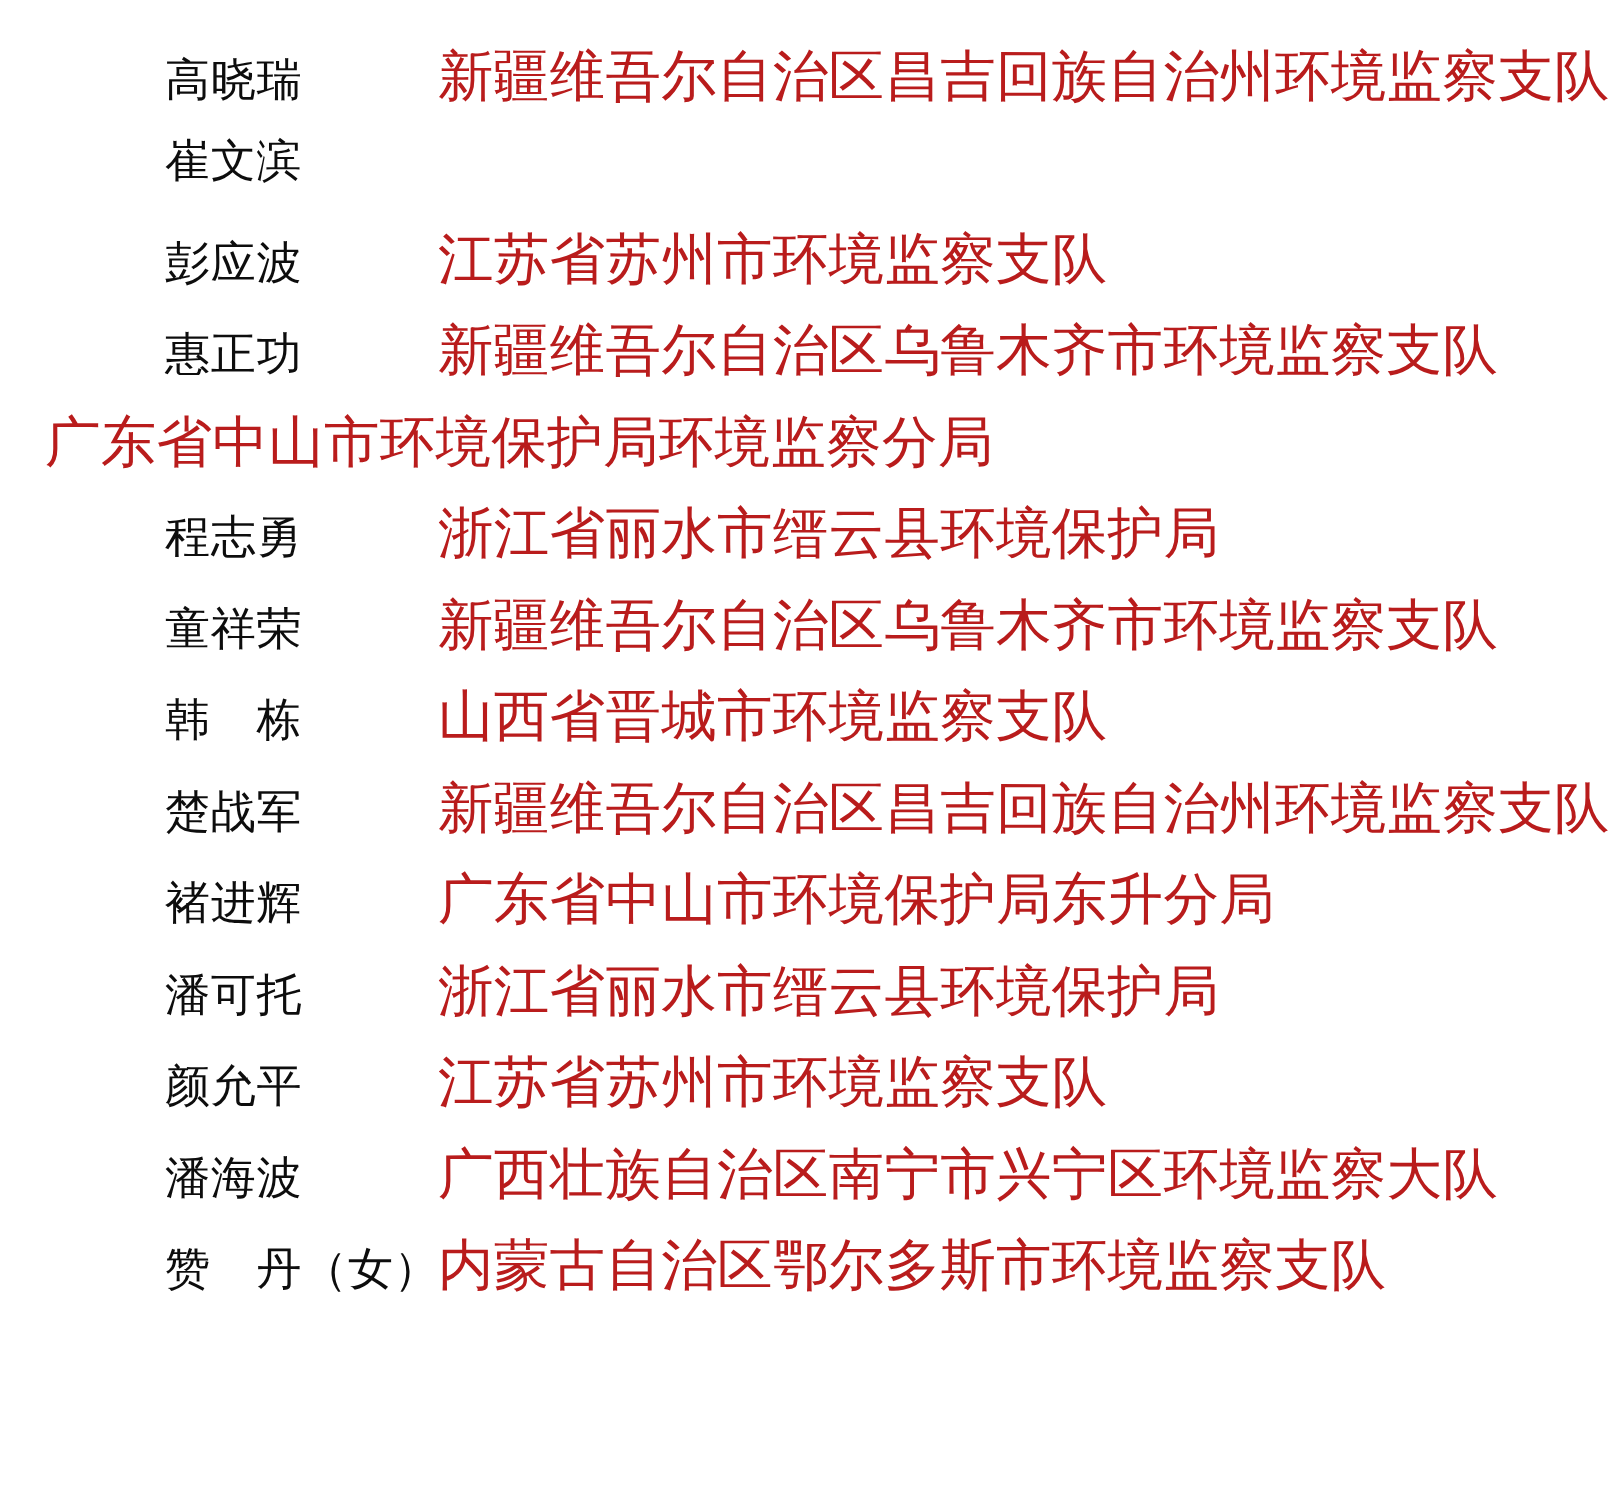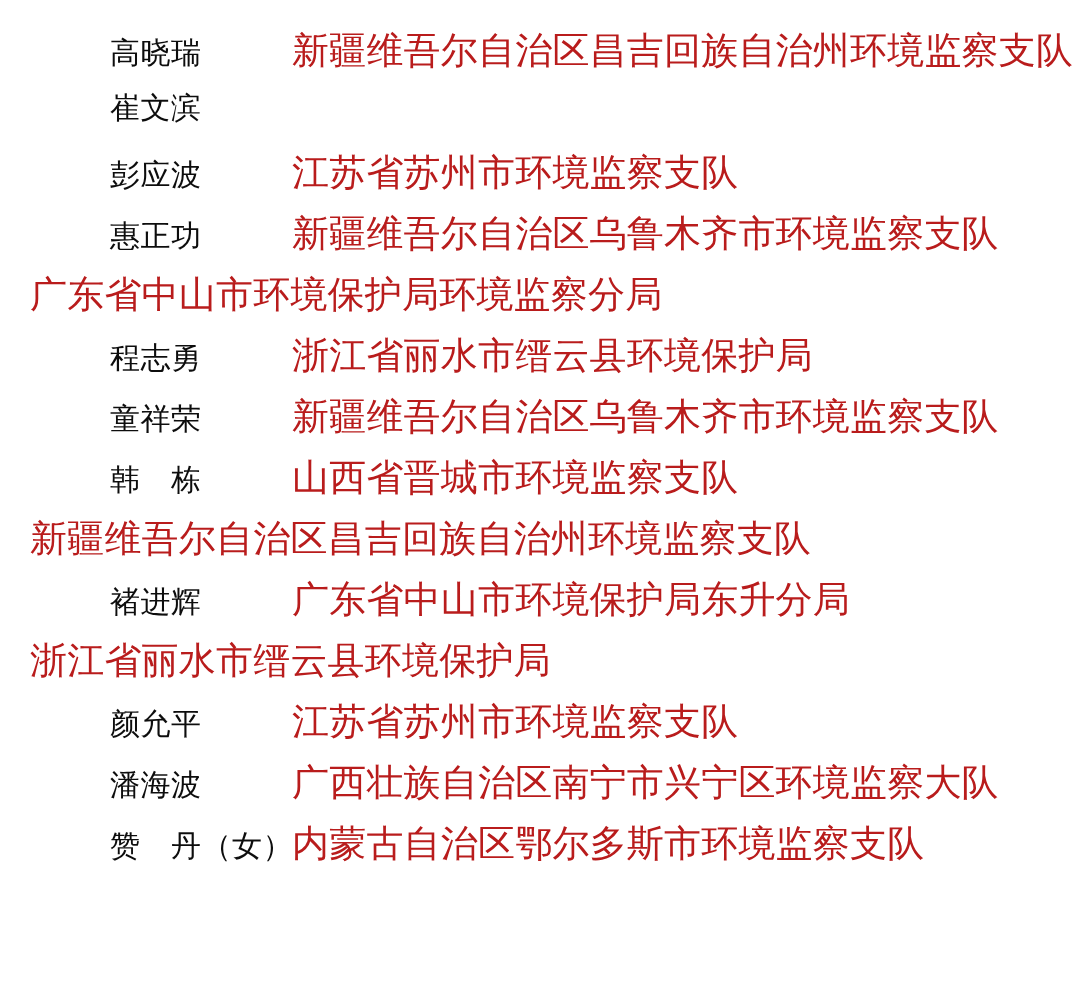--- a/index.html
+++ b/index.html
@@ -88,29 +88,31 @@
       <div class="name">童祥荣</div>
       <div class="org">新疆维吾尔自治区乌鲁木齐市环境监察支队</div>
     </div>
 
     <div class="entry">
       <div class="name">韩　栋</div>
       <div class="org">山西省晋城市环境监察支队</div>
     </div>
 
     <div class="entry">
+      <div class="name">楚战军</div>
       <div class="org">新疆维吾尔自治区昌吉回族自治州环境监察支队</div>
     </div>
 
     <div class="entry">
       <div class="name">褚进辉</div>
       <div class="org">广东省中山市环境保护局东升分局</div>
     </div>
 
     <div class="entry">
+      <div class="name">潘可托</div>
       <div class="org">浙江省丽水市缙云县环境保护局</div>
     </div>
 
     <div class="entry">
       <div class="name">颜允平</div>
       <div class="org">江苏省苏州市环境监察支队</div>
     </div>
 
     <div class="entry">
       <div class="name">潘海波</div>

